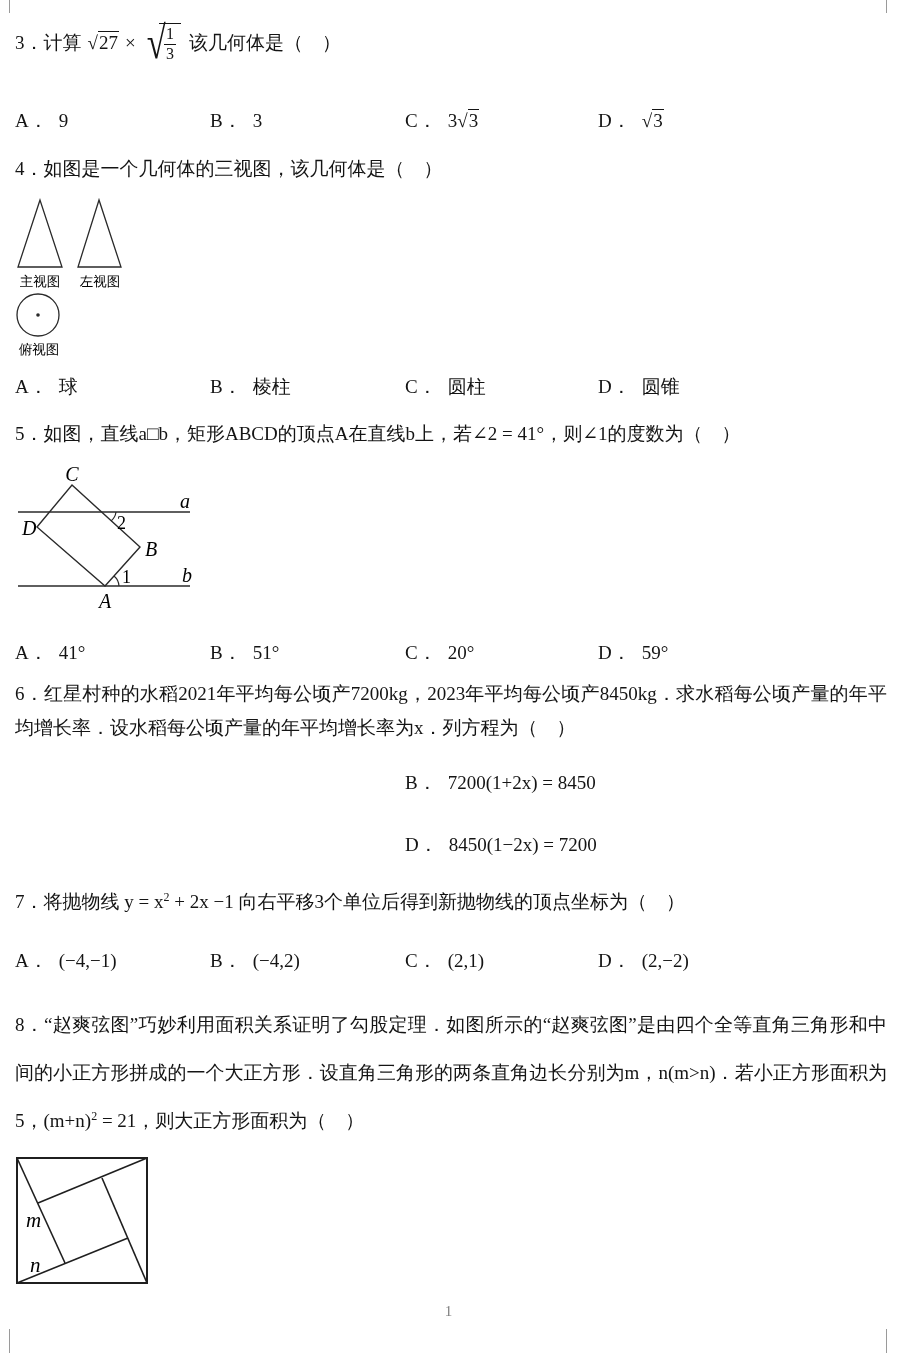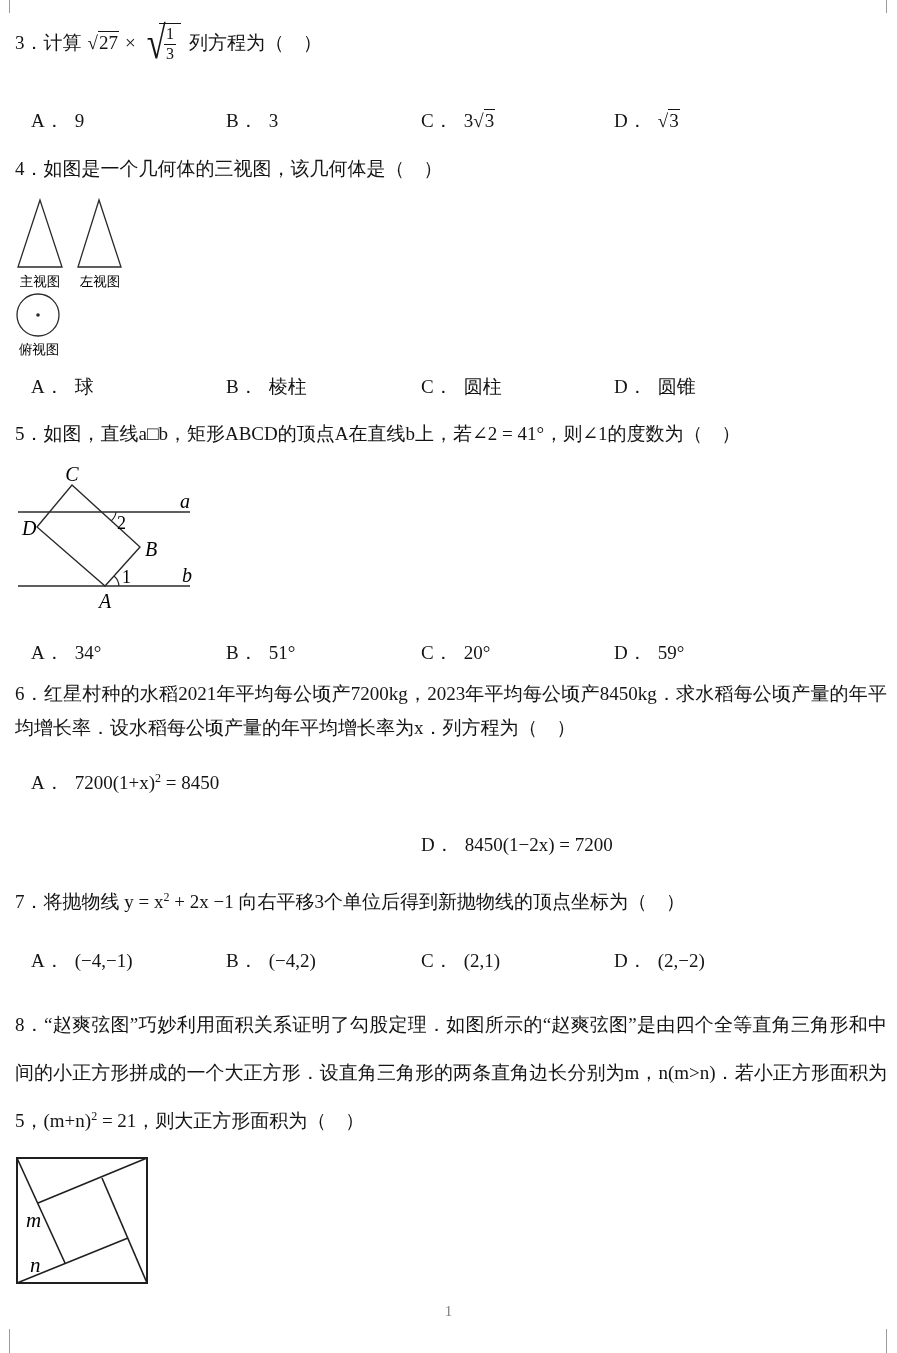--- a/index.html
+++ b/index.html
@@ -5,21 +5,21 @@
   html,body{margin:0;padding:0;}
   body{
     width:897px;height:1353px;position:relative;background:#ffffff;
     font-family:"Liberation Serif","DejaVu Serif",serif;
     color:#141414;overflow:hidden;
   }
   .abs{position:absolute;}
   .stem{left:15px;font-size:19px;white-space:nowrap;}
   .para{left:15px;width:872px;font-size:19px;text-align:justify;}
   .row{left:0;width:897px;height:30px;font-size:19px;}
-  .opt{position:absolute;white-space:nowrap;margin-left:16px;}
+  .opt{position:absolute;white-space:nowrap;}
   .c1{left:15px}.c2{left:210px}.c3{left:405px}.c4{left:598px}
   .lbl{margin-right:11px;}
   sup{font-size:12px;line-height:0;}
   .rt{white-space:nowrap;}
   .rt .vn{border-top:1.6px solid currentColor;padding:0 1px;}
   
   .q3line{display:flex;align-items:center;height:58px;}
   .q3line .gap{width:6px;}
   .bigrt{display:inline-flex;align-items:center;margin:0 2px;}
   .bigsign{font-size:46px;line-height:44px;transform:scaleX(.75);letter-spacing:-4px;}
@@ -42,21 +42,21 @@
   <span class="rt">√<span class="vn">27</span></span>
   <span class="times">×</span>
   <span class="bigrt">
     <span class="bigsign">√</span>
     <span class="fr">
       <span class="n">1</span>
       <span>3</span>
     </span>
   </span>
   <span class="gap"></span>
-  <span>列方程为（　）</span>
+  <span>该几何体是（　）</span>
 </div>
 
 <div class="abs row" style="top:108px">
   <span class="opt c1"><span class="lbl">A．</span><span>9</span></span>
   <span class="opt c2"><span class="lbl">B．</span><span>3</span></span>
   <span class="opt c3"><span class="lbl">C．</span><span>3<span class="rt">√<span class="vn">3</span></span></span></span>
   <span class="opt c4"><span class="lbl">D．</span><span><span class="rt">√<span class="vn">3</span></span></span></span>
 </div>
 
 <div class="abs stem" style="top:156px">4．如图是一个几何体的三视图，该几何体是（　）</div>
@@ -90,30 +90,30 @@
   <text x="174" y="117" font-size="20" class="it">b</text>
   <text x="64" y="16" font-size="20" class="it" text-anchor="middle">C</text>
   <text x="14" y="70" font-size="20" class="it">D</text>
   <text x="137" y="91" font-size="20" class="it">B</text>
   <text x="97" y="143" font-size="20" class="it" text-anchor="middle">A</text>
   <text x="109" y="64" font-size="18">2</text>
   <text x="114" y="118" font-size="18">1</text>
 </svg>
 
 <div class="abs row" style="top:640px">
-  <span class="opt c1"><span class="lbl">A．</span><span>34°</span></span>
+  <span class="opt c1"><span class="lbl">A．</span><span>41°</span></span>
   <span class="opt c2"><span class="lbl">B．</span><span>51°</span></span>
   <span class="opt c3"><span class="lbl">C．</span><span>20°</span></span>
   <span class="opt c4"><span class="lbl">D．</span><span>59°</span></span>
 </div>
 
 <div class="abs para" style="top:677px;line-height:34px">6．红星村种的水稻2021年平均每公顷产7200kg，2023年平均每公顷产8450kg．求水稻每公顷产量的年平均增长率．设水稻每公顷产量的年平均增长率为x．列方程为（　）</div>
 
 <div class="abs row" style="top:770px">
-  <span class="opt c1"><span class="lbl">A．</span><span>7200(1+x)<sup>2</sup> = 8450</span></span>
+  <span class="opt c3"><span class="lbl">B．</span><span>7200(1+2x) = 8450</span></span>
 </div>
 <div class="abs row" style="top:832px">
   <span class="opt c3"><span class="lbl">D．</span><span>8450(1−2x) = 7200</span></span>
 </div>
 
 <div class="abs stem" style="top:889px">7．将抛物线 y = x<sup>2</sup> + 2x −1 向右平移3个单位后得到新抛物线的顶点坐标为（　）</div>
 
 <div class="abs row" style="top:948px">
   <span class="opt c1"><span class="lbl">A．</span><span>(−4,−1)</span></span>
   <span class="opt c2"><span class="lbl">B．</span><span>(−4,2)</span></span>

